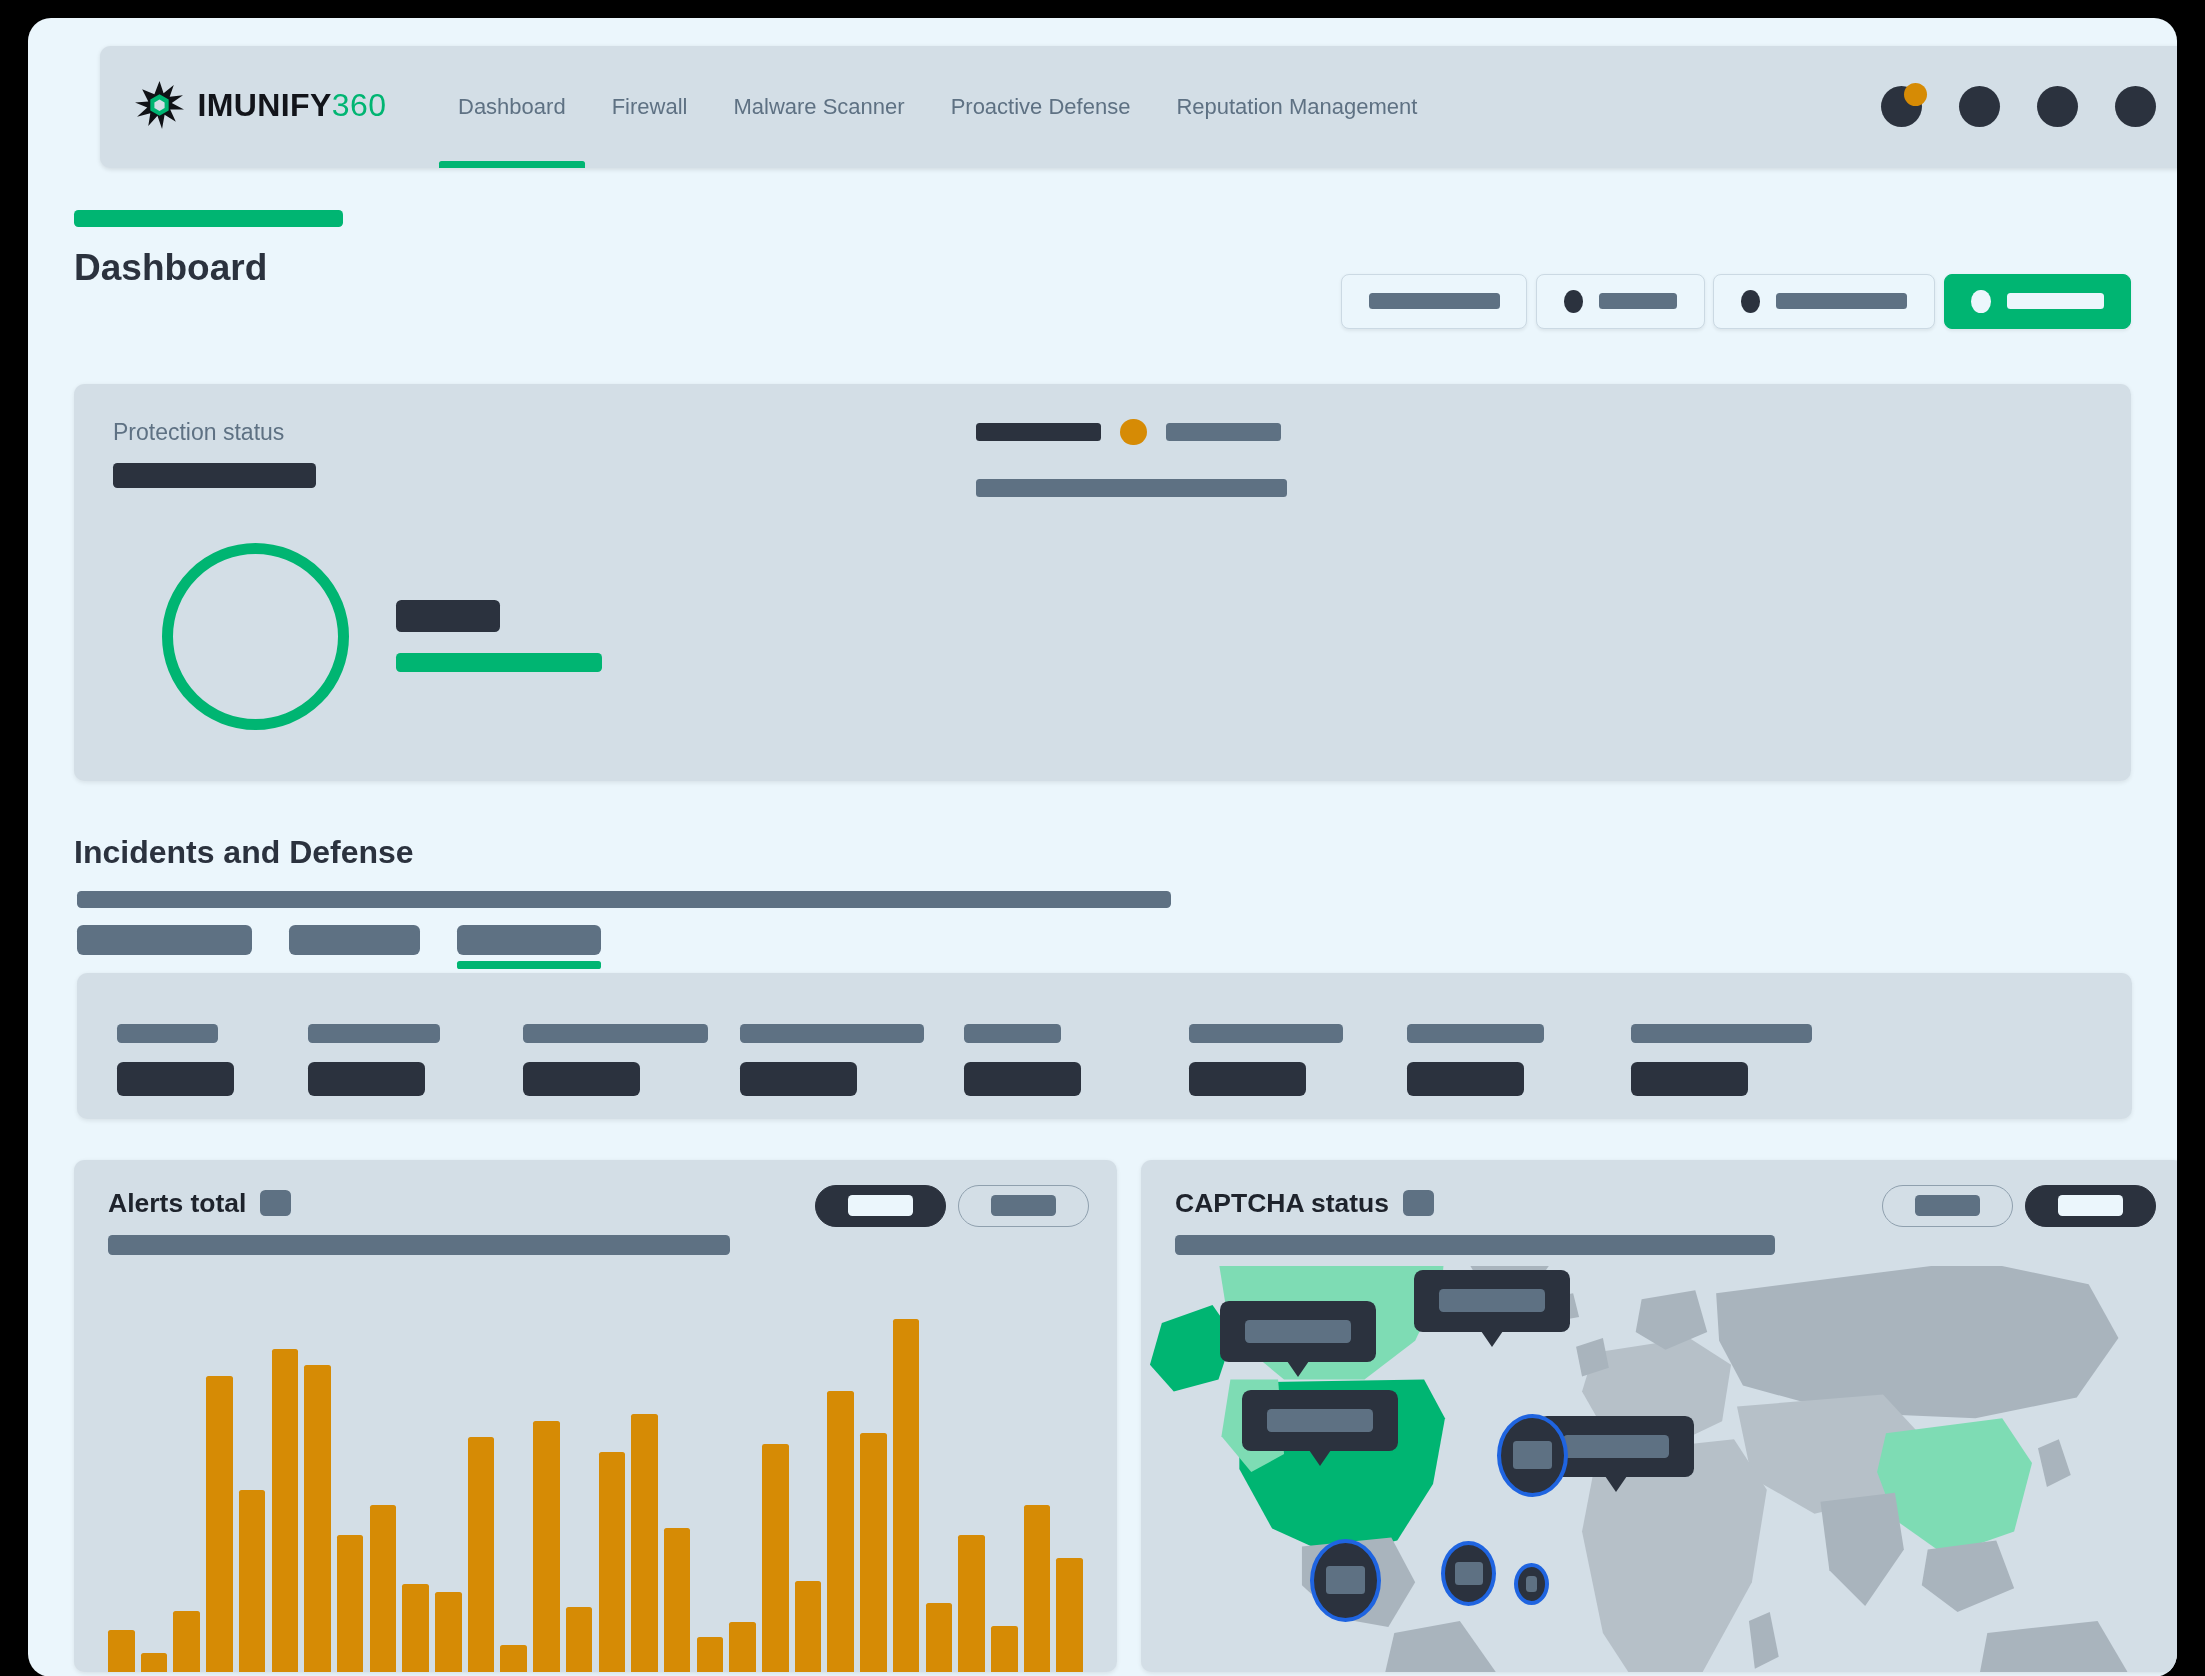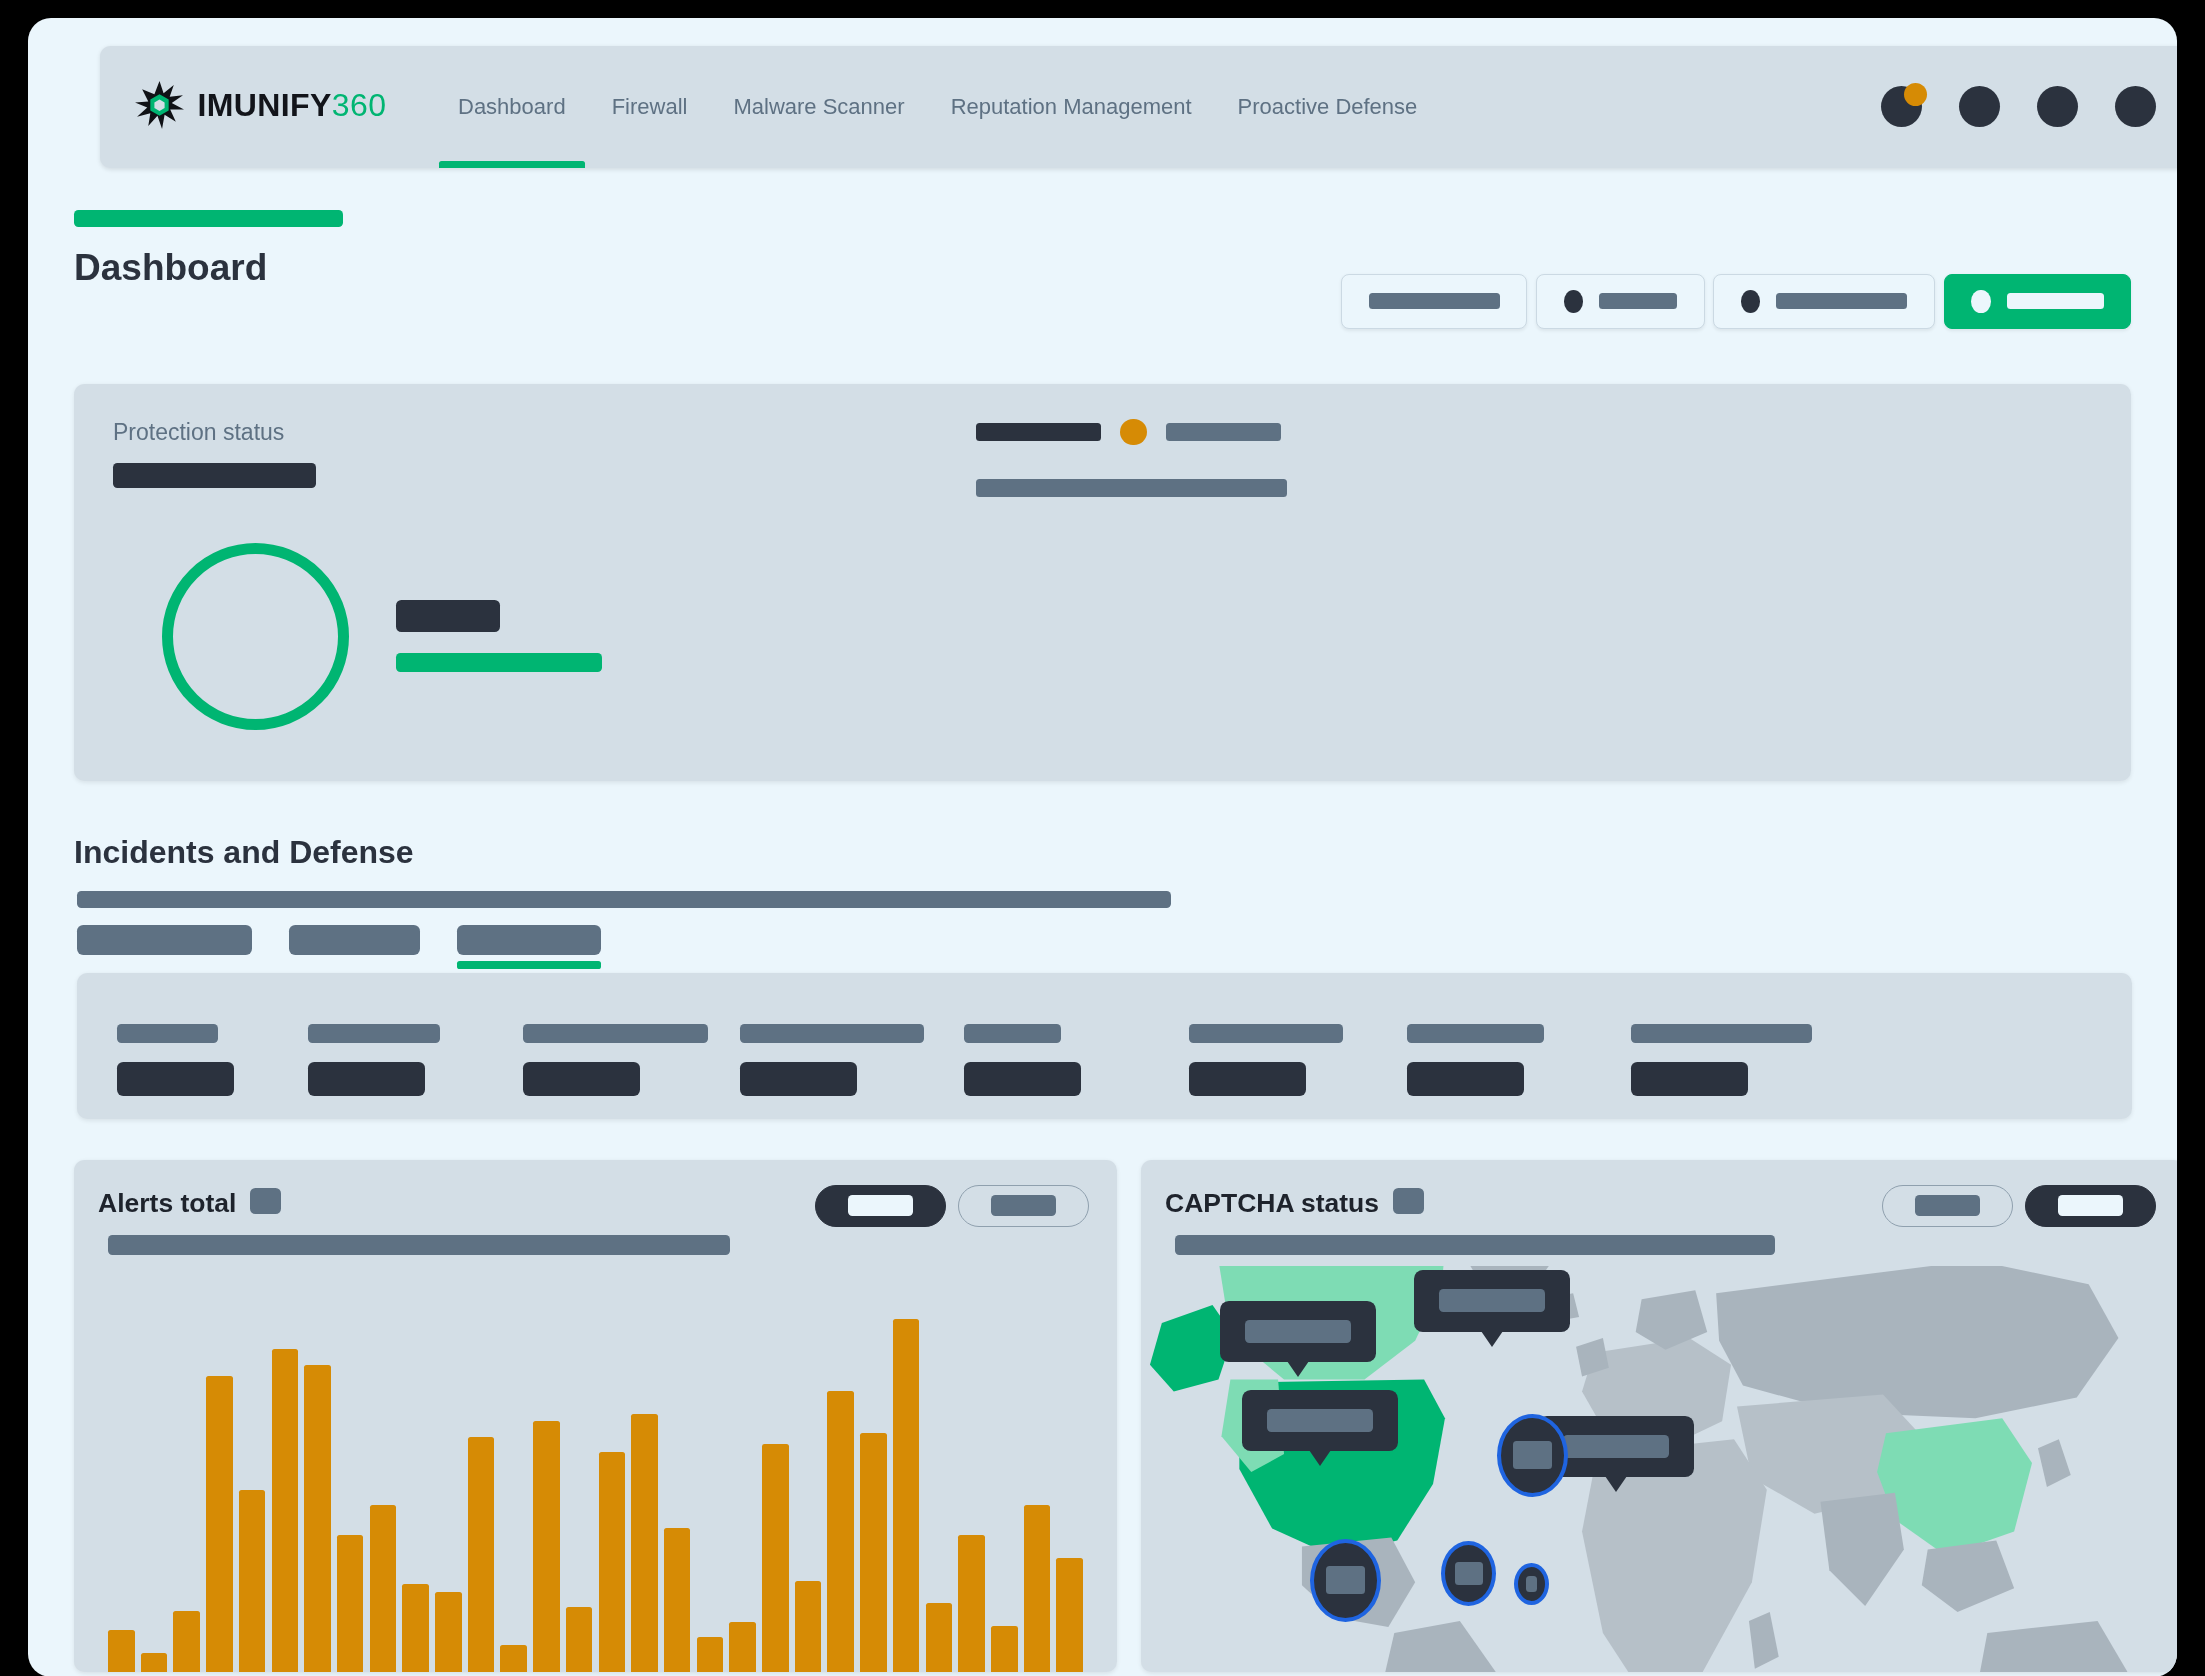--- a/index.html
+++ b/index.html
@@ -228,22 +228,22 @@
   .stats-card { left: 49px; top: 955px; width: 2055px; height: 146px; }
   .stat-cell { position: absolute; top: 51px; }
   .stat-label { height: 19.4px; background: #5E7183; border-radius: 4.4px; }
   .stat-value { margin-top: 19.4px; height: 34px; background: #2B323E; border-radius: 6.2px; }
 
   
   .panel-alerts  { left: 46px;   top: 1142px; width: 1043px; height: 512px; }
   .panel-captcha { left: 1113px; top: 1142px; width: 1043px; height: 512px; }
 
   .panel-head {
-    position: absolute; left: 24px; top: 28px;
-    display: flex; gap: 14px;
+    position: absolute; left: 34px; top: 28px;
+    display: flex; align-items: center; gap: 14px;
   }
   .panel-title { font-size: 26.5px; font-weight: bold; color: #1E232C; white-space: nowrap; }
   .panel-badge { width: 31px; height: 26.5px; background: #5E7183; border-radius: 5.3px; }
   .panel-subbar {
     position: absolute; left: 34px; top: 75px;
     height: 20px; background: #5E7183; border-radius: 4.4px;
   }
   .panel-toggles {
     position: absolute; top: 25px;
     display: flex; align-items: center; gap: 12.4px;
@@ -328,22 +328,22 @@
       </svg>
       <div class="brand-text">
         <span class="b-main">IMUNIFY</span><span class="b-360">360</span>
       </div>
     </div>
 
     <div class="nav-items" id="nav-items">
         <div class="nav-item active">Dashboard</div>
         <div class="nav-item">Firewall</div>
         <div class="nav-item">Malware Scanner</div>
+        <div class="nav-item">Proactive Defense</div>
         <div class="nav-item">Reputation Management</div>
-        <div class="nav-item">Proactive Defense</div>
       </div>
 
     <div class="nav-icons" id="nav-icons">
         <div class="nav-icon">
           <span class="badge" style="background: rgb(214, 139, 5);"></span>
         </div>
         <div class="nav-icon"></div>
         <div class="nav-icon"></div>
         <div class="nav-icon"></div>
       </div>

